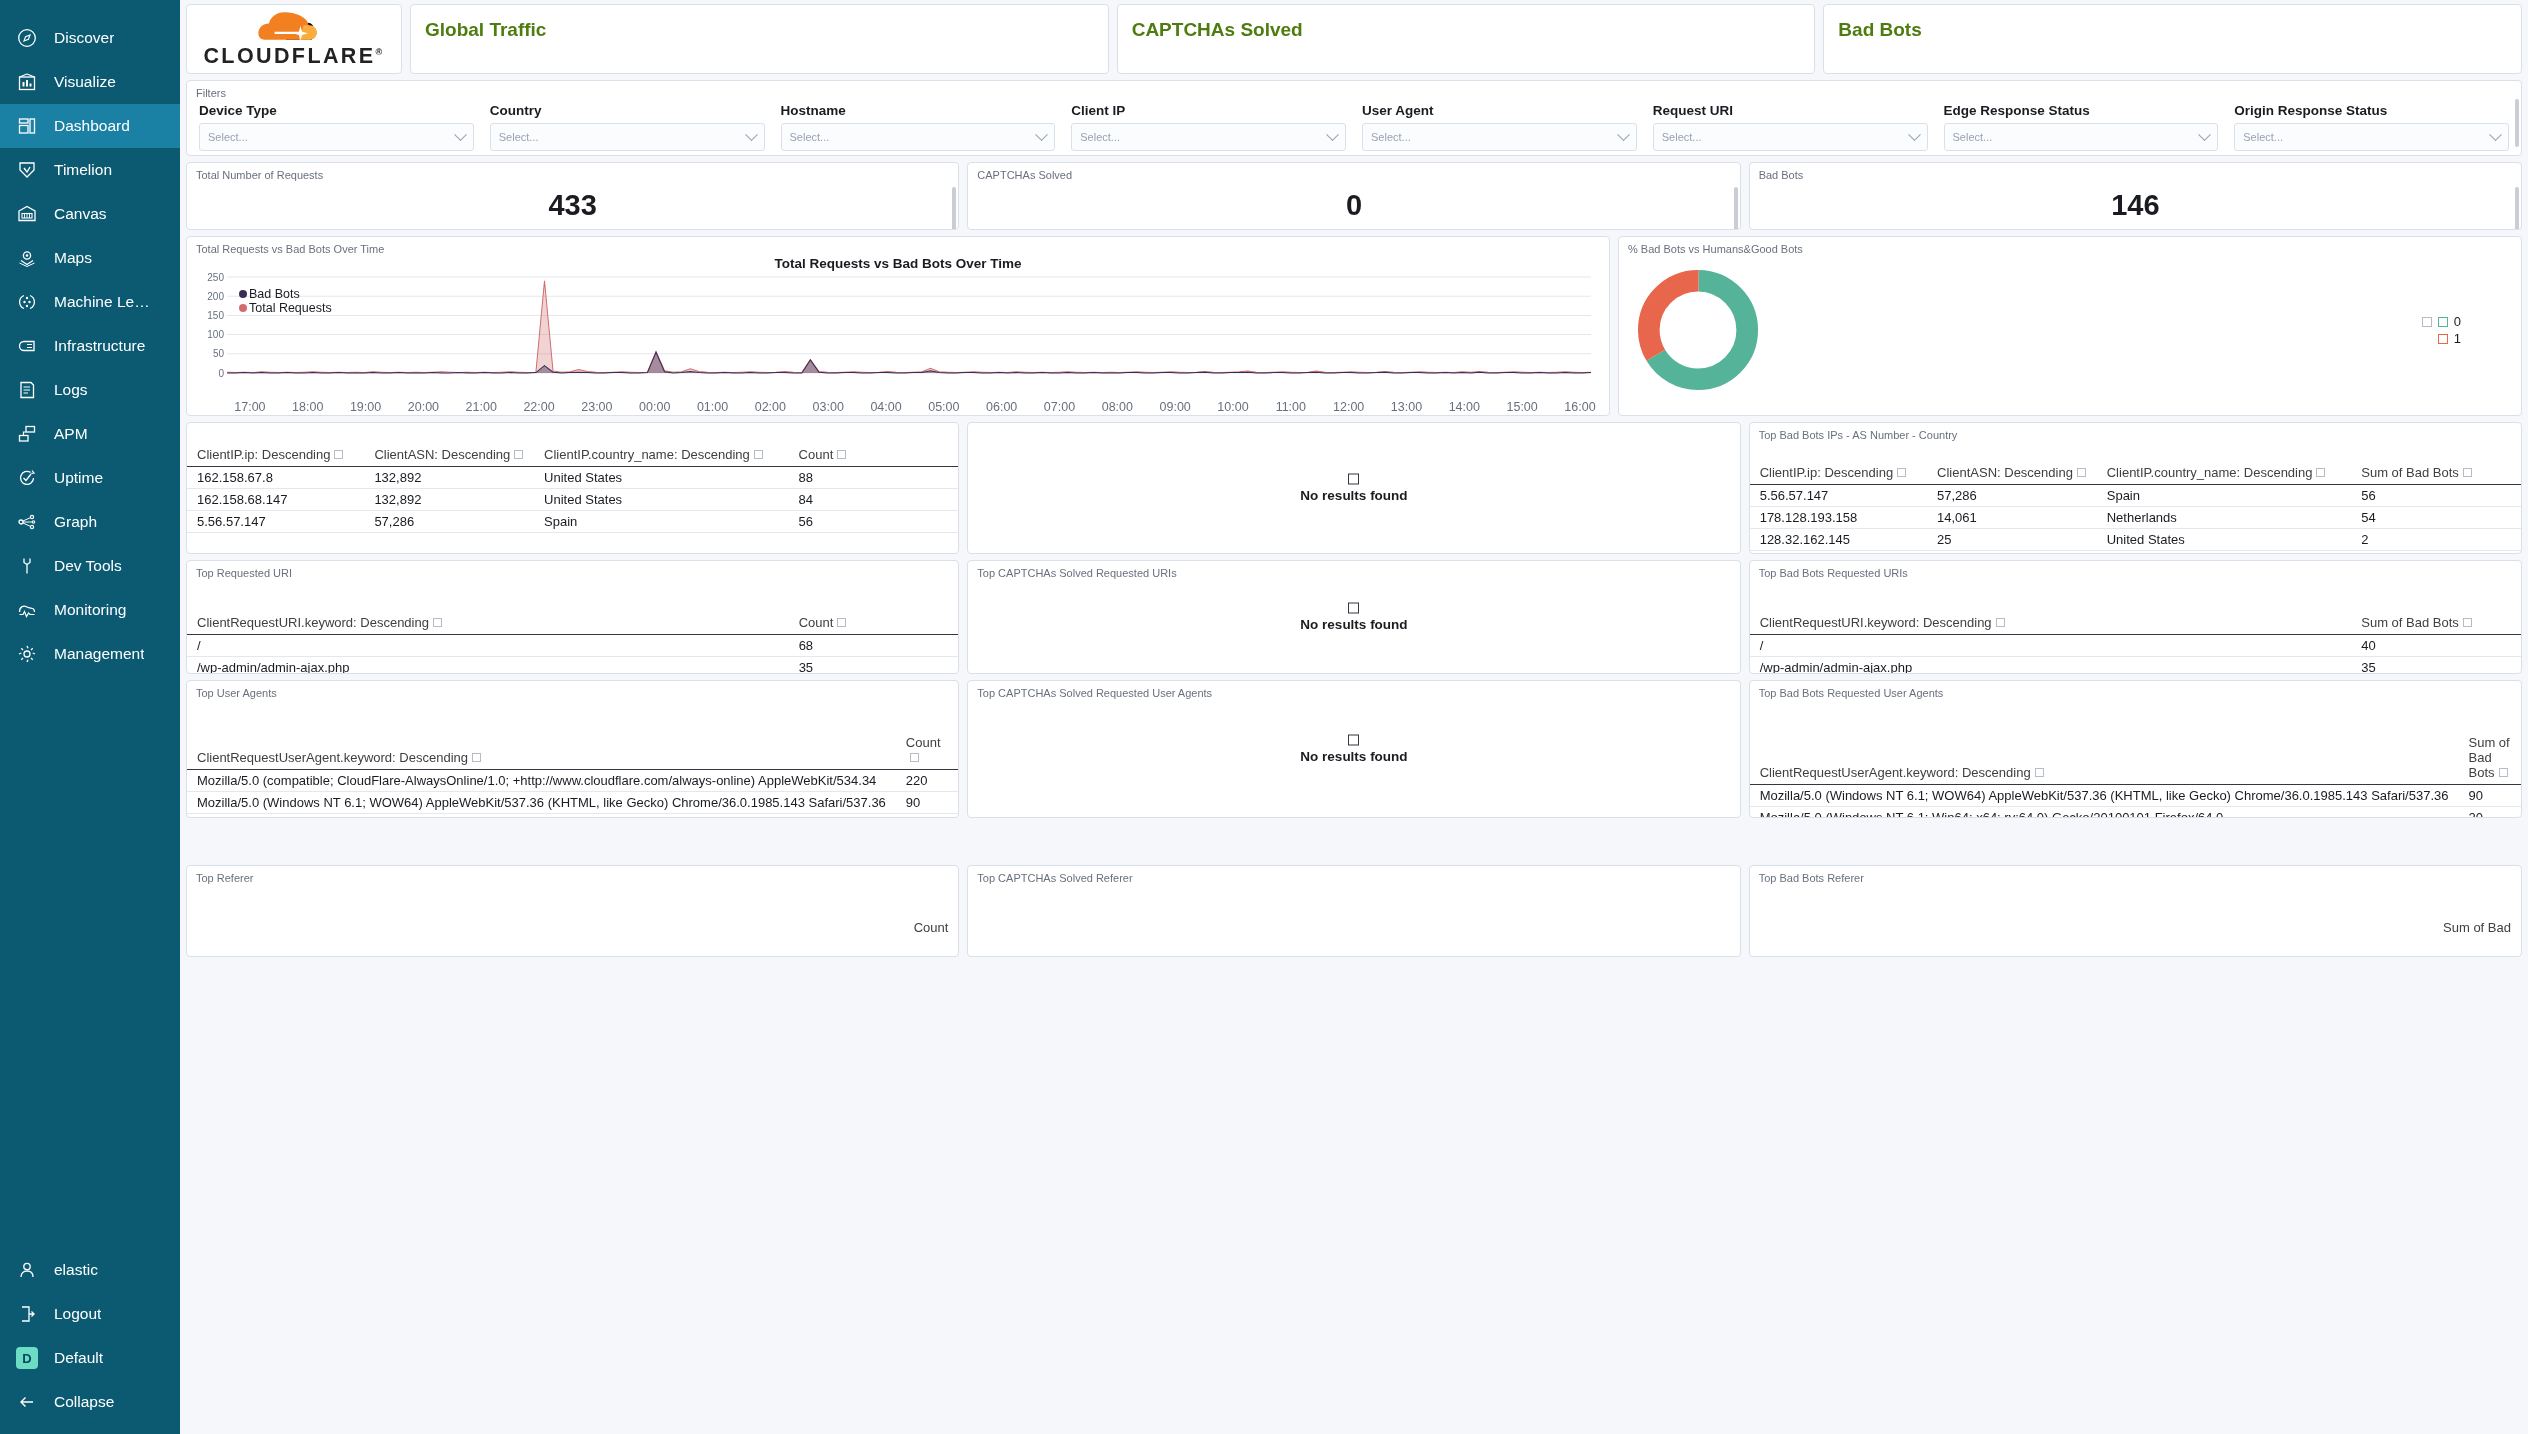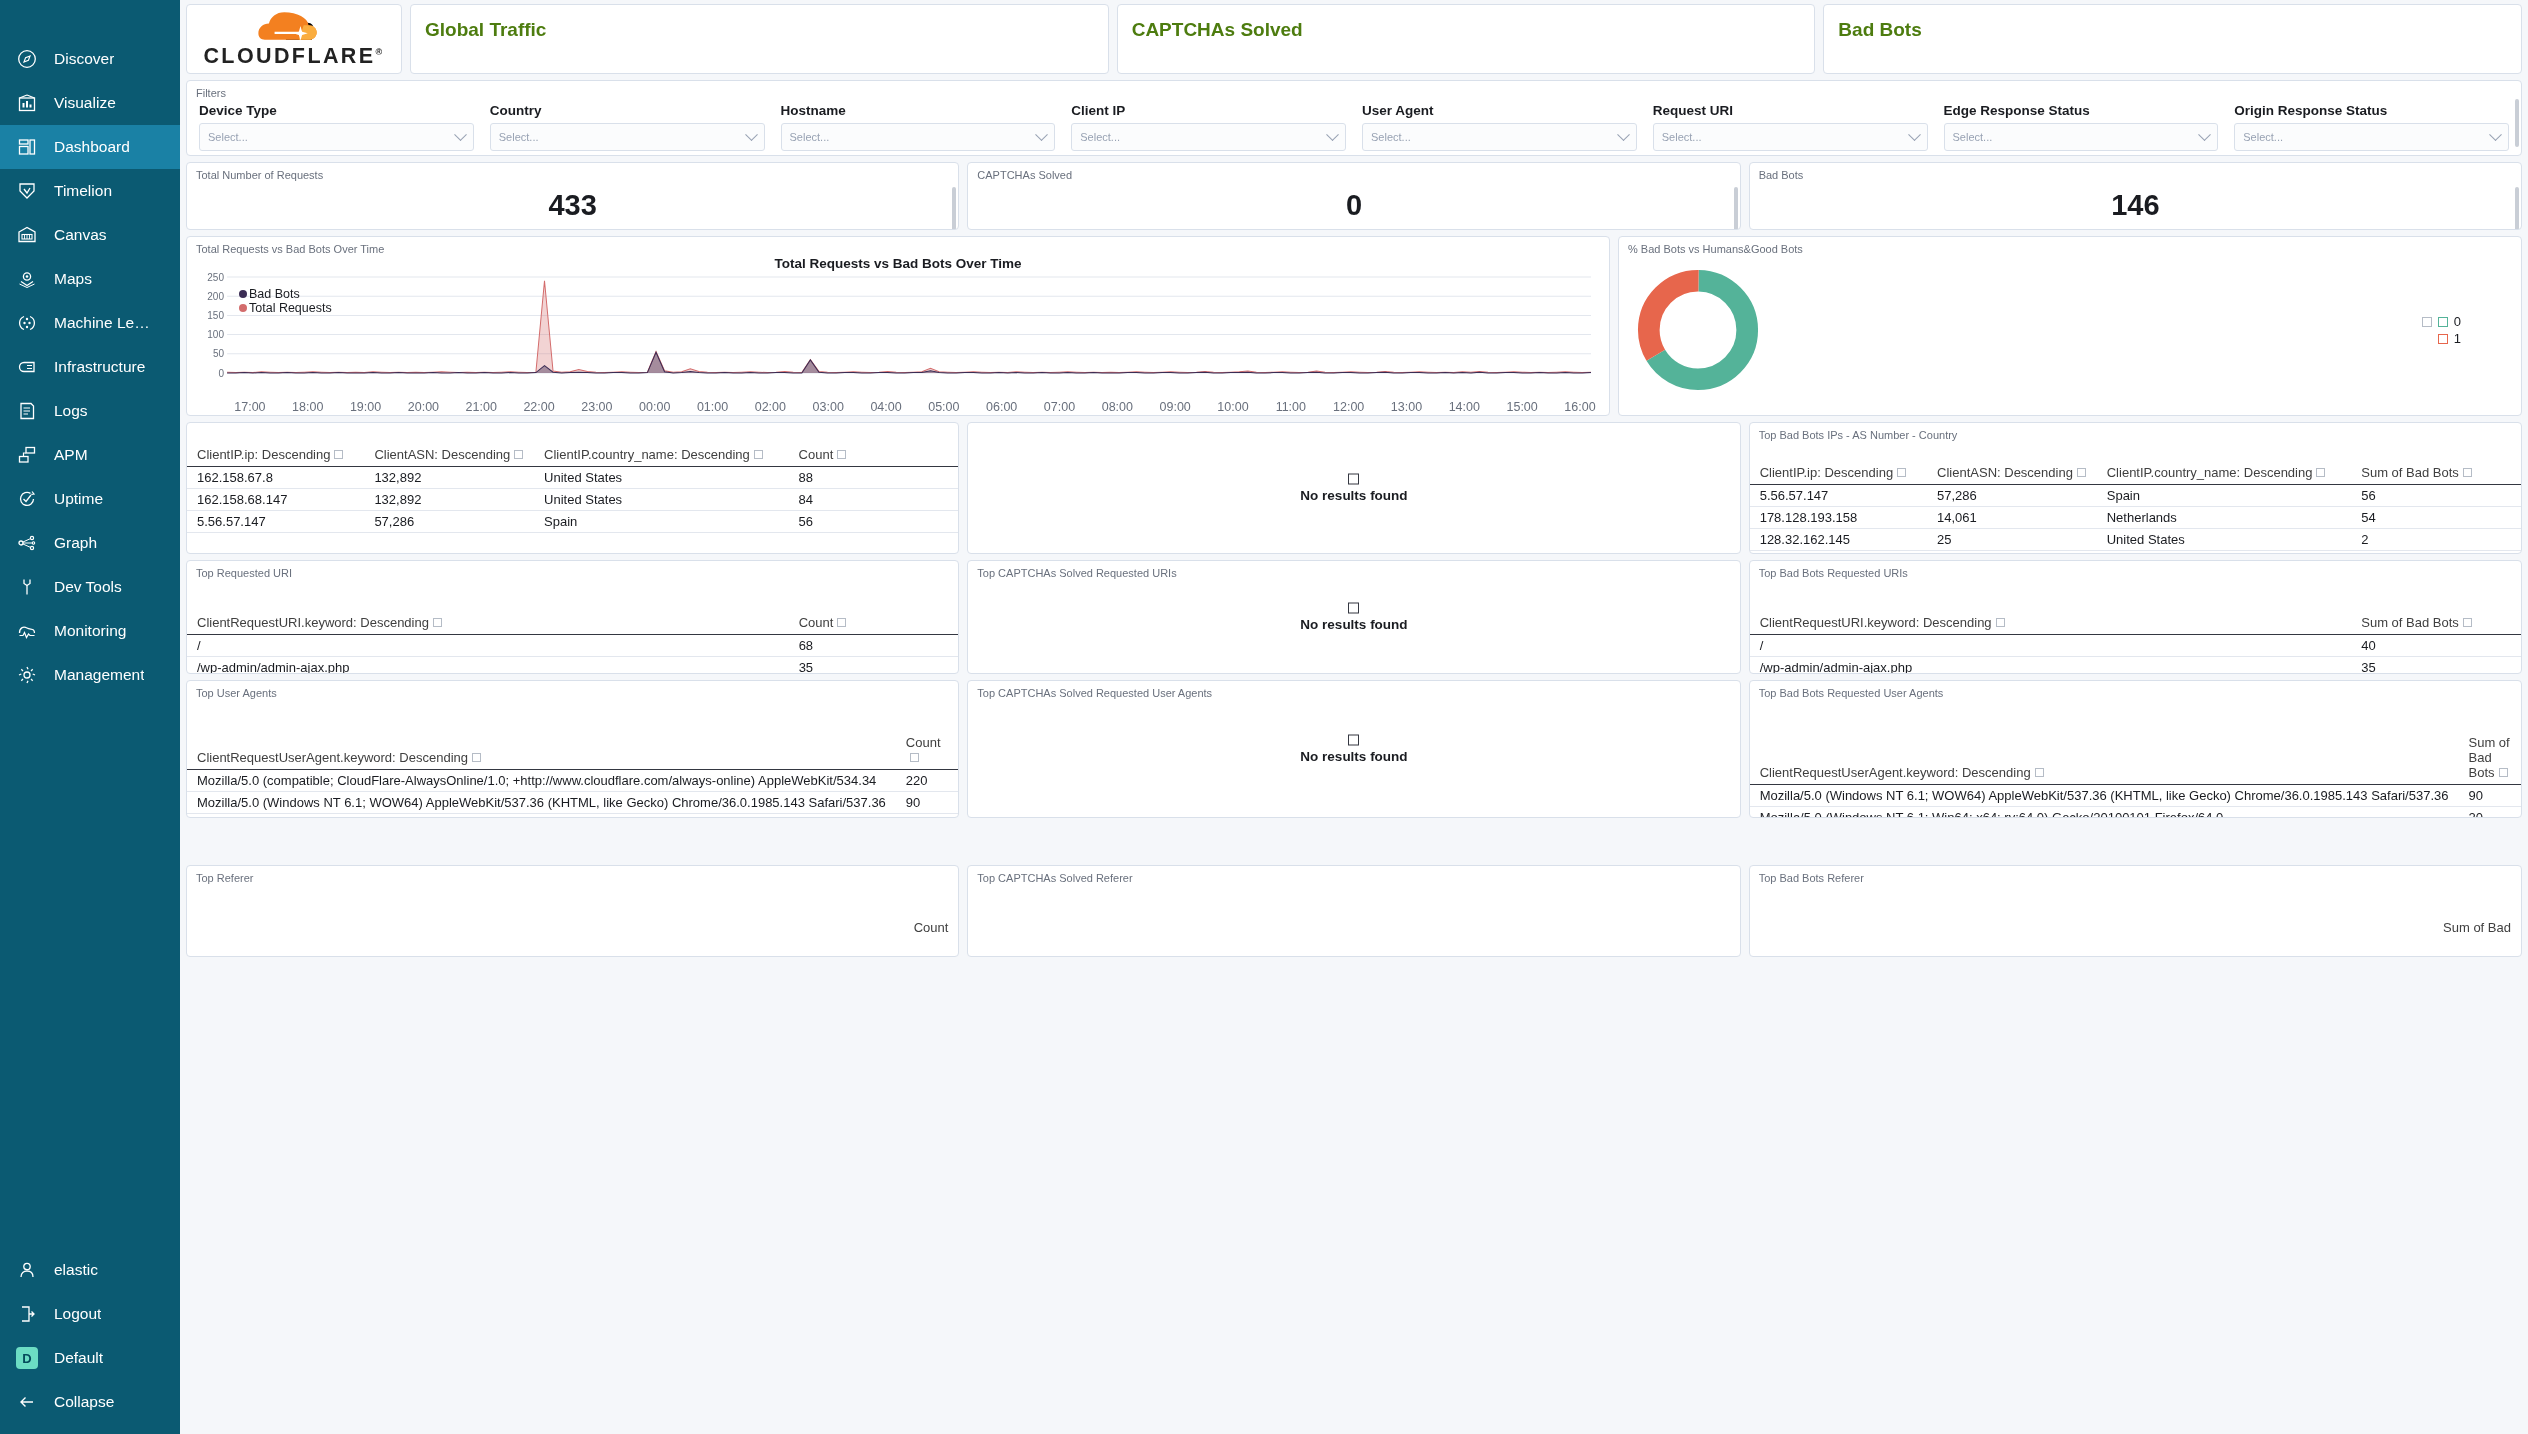--- a/index.html
+++ b/index.html
@@ -9,21 +9,21 @@
     font-family: "Liberation Sans", sans-serif;
     overflow: hidden;
   }
   .app { display: flex; width: 2528px; height: 1434px; }
 
   
   .sidebar {
     width: 180px; flex: 0 0 180px;
     background: #0b5a72;
     display: flex; flex-direction: column;
-    padding-top: 37px;
+    padding-top: 16px;
     color: #fff;
   }
   .nav-item {
     display: flex; align-items: center;
     height: 44px; padding-left: 16px;
     gap: 16px; cursor: pointer;
   }
   .nav-item.active { background: #1a81a5; }
   .nav-ico {
     width: 22px; height: 22px; flex: 0 0 22px;

